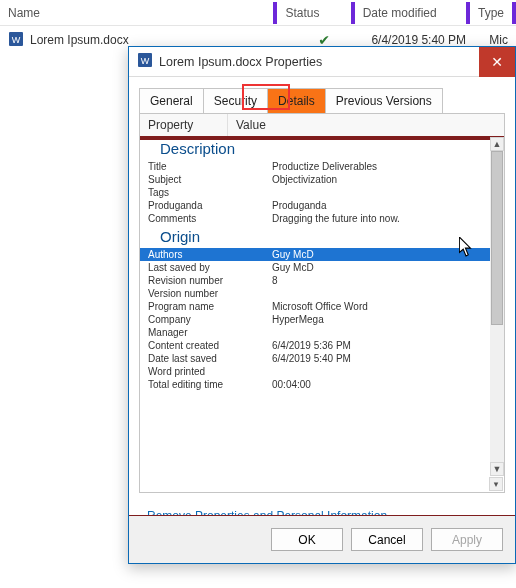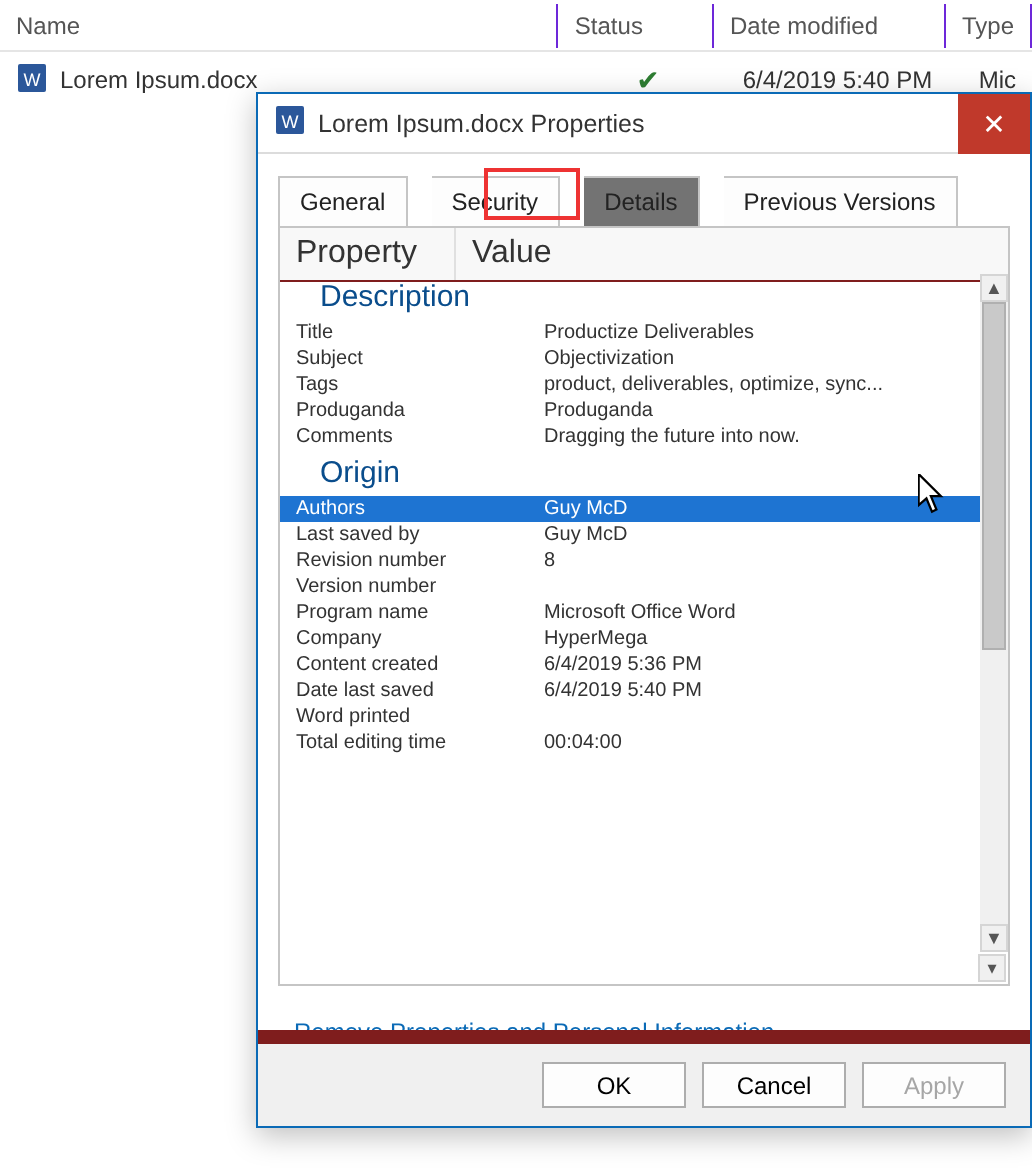--- a/index.html
+++ b/index.html
@@ -1,61 +1,61 @@
 <!DOCTYPE html>
 <html><head>
 <meta charset="utf-8">
 <style>
   * { box-sizing: border-box; font-family: "Segoe UI", Tahoma, sans-serif; }
   body { margin:0; padding:0; background:#fff; width:516px; height:588px; overflow:hidden; font-size:12px; color:#333;}
   
   .explorer-header { display:flex; height:26px; border-bottom:1px solid #e5e5e5; align-items:center; color:#555; font-size:12px;}
-  .explorer-header .col { padding:4px 8px; border-right:1px solid #6d28d9; }
+  .explorer-header .col { padding:4px 8px; border-right:4px solid #6d28d9; }
   .col-name { width:290px; }
   .col-status { width:80px; }
   .col-date { width:120px; }
   .col-type { flex:1; }
   .file-row { display:flex; height:28px; align-items:center; font-size:12px; color:#333;}
   .file-row .cell { padding:4px 8px; }
   .file-row .cell-name { width:290px; display:flex; align-items:center; gap:6px;}
   .file-row .cell-status { width:80px; display:flex; justify-content:center;}
   .file-row .cell-date { width:120px; }
   .file-row .cell-type { flex:1; }
   .doc-icon svg { width:16px; height:16px; }
   .check-icon { color:#2e7d32; font-size:14px; }
   
   .dialog { position:absolute; left:128px; top:46px; width:388px; height:518px; background:#fff; border:1px solid #0a6ab6; box-shadow:0 4px 14px rgba(0,0,0,0.25);}
   .titlebar { display:flex; align-items:center; height:30px; background:#fff; border-bottom:1px solid #dcdcdc;}
   .titlebar .icon { margin:0 6px 0 8px; }
   .titlebar .title { flex:1; font-size:12.5px; color:#333; }
   .titlebar .close { width:36px; height:30px; background:#c0392b; color:#fff; display:flex; align-items:center; justify-content:center; font-size:14px; cursor:pointer;}
-  .tabs { display:flex; margin:10px 10px 0 10px; gap:12px; }
+  .tabs { display:flex; margin:10px 10px 0 10px; gap:0; }
   .tab { padding:5px 10px 6px; font-size:12px; border:1px solid #c5c5c5; border-bottom:none; background:#fdfdfd; position:relative; top:1px; cursor:pointer; color:#222;}
   .tab + .tab { border-left:none; }
-  .tab.active { background:#737373; }
+  .tab.active { background:#f97316; }
   .tab-highlight { position:absolute; border:2px solid #e33; pointer-events:none; }
   .sheet { margin:0 10px 10px 10px; border:1px solid #c5c5c5; background:#fff; height:380px; position:relative;}
-  .grid-header { display:flex; border-bottom:1px solid #7f1d1d; font-size:16px; background:#f8f8f8;}
+  .grid-header { display:flex; border-bottom:4px solid #7f1d1d; font-size:12px; background:#f8f8f8;}
   .grid-header .h { padding:4px 8px; }
   .h-prop { width:88px; border-right:1px solid #e0e0e0;}
   .h-val { flex:1;}
   .scrollwrap { position:absolute; top:23px; left:0; right:14px; bottom:16px; overflow:hidden; }
   .sectionhdr { color:#0a4d8c; padding:3px 0 3px 20px; font-size:15px;}
   .proprow { display:flex; font-size:10px; padding:1px 0 1px 8px;}
   .proprow .p { width:88px; }
   .proprow .v { flex:1; white-space:nowrap; overflow:hidden; text-overflow:ellipsis; padding-right:6px;margin-left:36px;}
   .proprow.selected { background:#1e74d2; color:#fff;}
   .vscroll { position:absolute; top:23px; right:0; width:14px; bottom:16px; background:#f0f0f0; display:flex; flex-direction:column;}
   .vscroll .btn { height:14px; background:#f0f0f0; display:flex; align-items:center; justify-content:center; color:#555; font-size:9px; border:1px solid #d5d5d5; cursor:pointer;}
   .vscroll .track { flex:1; position:relative;}
   .vscroll .thumb { position:absolute; left:1px; right:1px; top:0; height:56%; background:#c9c9c9; border:1px solid #b0b0b0; cursor:pointer;}
   .hscroll { position:absolute; left:0; right:0; bottom:0; height:16px; display:flex; justify-content:flex-end;}
   .hscroll .btn { width:14px; height:14px; margin:1px 1px 0 0; background:#f0f0f0; border:1px solid #d5d5d5; display:flex; align-items:center; justify-content:center; font-size:9px; color:#555; cursor:pointer;}
   .remove-link { color:#0a6ab6; font-size:12px; margin:6px 0 4px 18px; display:inline-block; cursor:pointer;}
-  .dialog-buttons { position:absolute; left:0; right:0; bottom:0; height:48px; background:#f0f0f0; border-top:7px solid #7f1d1d; display:flex; align-items:center; justify-content:flex-end; padding-right:12px; gap:8px;}
+  .dialog-buttons { position:absolute; left:0; right:0; bottom:0; height:48px; background:#f0f0f0; border-top:1px solid #7f1d1d; display:flex; align-items:center; justify-content:flex-end; padding-right:12px; gap:8px;}
   .dlg-btn { min-width:72px; height:23px; background:#fdfdfd; border:1px solid #adadad; font-size:12px; cursor:pointer; padding:0 10px;}
   .dlg-btn:disabled { color:#a6a6a6; cursor:default;}
   .cursor-arrow { position:absolute; width:14px; height:20px; pointer-events:none;}
 </style>
 </head>
 <body>
 
 <div class="explorer-header">
   <div class="col col-name">Name</div>
   <div class="col col-status">Status</div>
@@ -114,21 +114,20 @@
           <div class="proprow">
             <div class="p">Title</div>
             <div class="v">Productize Deliverables</div>
           </div>
           <div class="proprow">
             <div class="p">Subject</div>
             <div class="v">Objectivization</div>
           </div>
           <div class="proprow">
             <div class="p">Tags</div>
-            <div class="v">product, deliverables, optimize, sync...</div>
           </div>
           <div class="proprow">
             <div class="p">Produganda</div>
             <div class="v">Produganda</div>
           </div>
           <div class="proprow">
             <div class="p">Comments</div>
             <div class="v">Dragging the future into now.</div>
           </div>
         </div>
@@ -152,20 +151,24 @@
           </div>
           <div class="proprow">
             <div class="p">Program name</div>
             <div class="v">Microsoft Office Word</div>
           </div>
           <div class="proprow">
             <div class="p">Company</div>
             <div class="v">HyperMega</div>
           </div>
           <div class="proprow">
+            <div class="p">Manager</div>
+            <div class="v"></div>
+          </div>
+          <div class="proprow">
             <div class="p">Content created</div>
             <div class="v">6/4/2019 5:36 PM</div>
           </div>
           <div class="proprow">
             <div class="p">Date last saved</div>
             <div class="v">6/4/2019 5:40 PM</div>
           </div>
           <div class="proprow">
             <div class="p">Word printed</div>
             <div class="v"></div>

